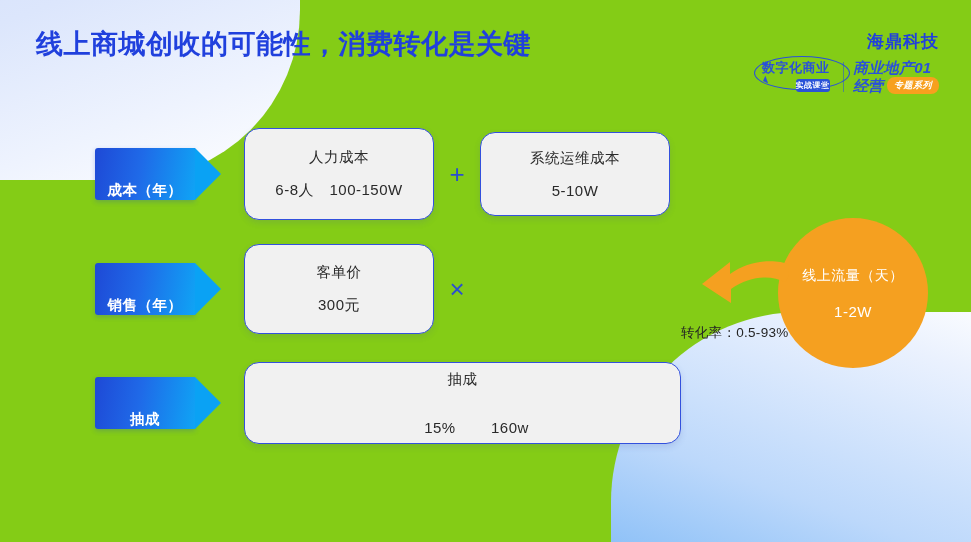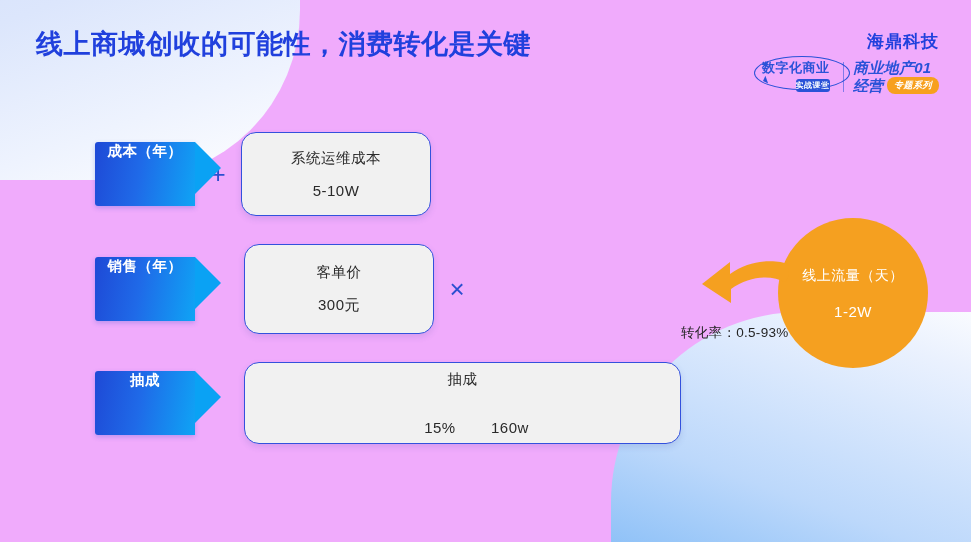--- a/index.html
+++ b/index.html
@@ -2,21 +2,21 @@
 <html lang="zh"><head>
 <meta charset="utf-8">
 <style>
   html,body{margin:0;padding:0;}
   body{
     width:971px;height:542px;overflow:hidden;
     background:#ffffff;
     font-family:"Liberation Sans","DejaVu Sans",sans-serif;
     position:relative;
   }
-  .slide{position:absolute;inset:0;overflow:hidden;background:#f0abfc;}
+  .slide{position:absolute;inset:0;overflow:hidden;background:#84cc16;}
 
   
   .blob-tl{
     position:absolute;left:-120px;top:-150px;width:420px;height:330px;
     background:linear-gradient(160deg,#cfdcfb 0%,#dce6fc 45%,#eef3fe 75%,#ffffff 100%);
     border-radius:0 0 170px 0;
     pointer-events:none;
   }
   .blob-br{
     position:absolute;right:-60px;bottom:-70px;width:420px;height:300px;
@@ -75,23 +75,23 @@
   }
 
   
   .row{position:absolute;left:0;right:0;display:flex;align-items:center;}
   .row-cost{top:128px;height:92px;}
   .row-sales{top:243px;height:92px;}
   .row-comm{top:362px;height:82px;}
 
   
   .chev{
-    position:relative;margin-left:95px;width:100px;height:64px;
+    position:relative;margin-left:95px;width:100px;height:52px;
     background:linear-gradient(100deg,#1e49d6 0%,#1f6ae8 45%,#0fa4f5 100%);
-    display:flex;align-items:flex-start;justify-content:center;
+    display:flex;align-items:flex-end;justify-content:center;
     border-radius:3px 0 0 3px;
     box-shadow:0 2px 5px rgba(30,70,200,.25);
   }
   .chev:after{
     content:"";position:absolute;right:-26px;top:0;
     width:0;height:0;
     border-top:26px solid transparent;
     border-bottom:26px solid transparent;
     border-left:26px solid #0aa2f4;
   }
@@ -177,20 +177,24 @@
           <span class="br-badge">专题系列</span>
         </div>
       </div>
     </div>
   </div>
 
   <div class="row row-cost">
     <div class="chev">
       <span class="chev-txt">成本（年）</span>
     </div>
+    <div class="box box-hr">
+      <div class="box-line1">人力成本</div>
+      <div class="box-line2">6-8人　100-150W</div>
+    </div>
     <div class="op">+</div>
     <div class="box box-sys">
       <div class="box-line1">系统运维成本</div>
       <div class="box-line2">5-10W</div>
     </div>
   </div>
 
   <div class="row row-sales">
     <div class="chev">
       <span class="chev-txt">销售（年）</span>

